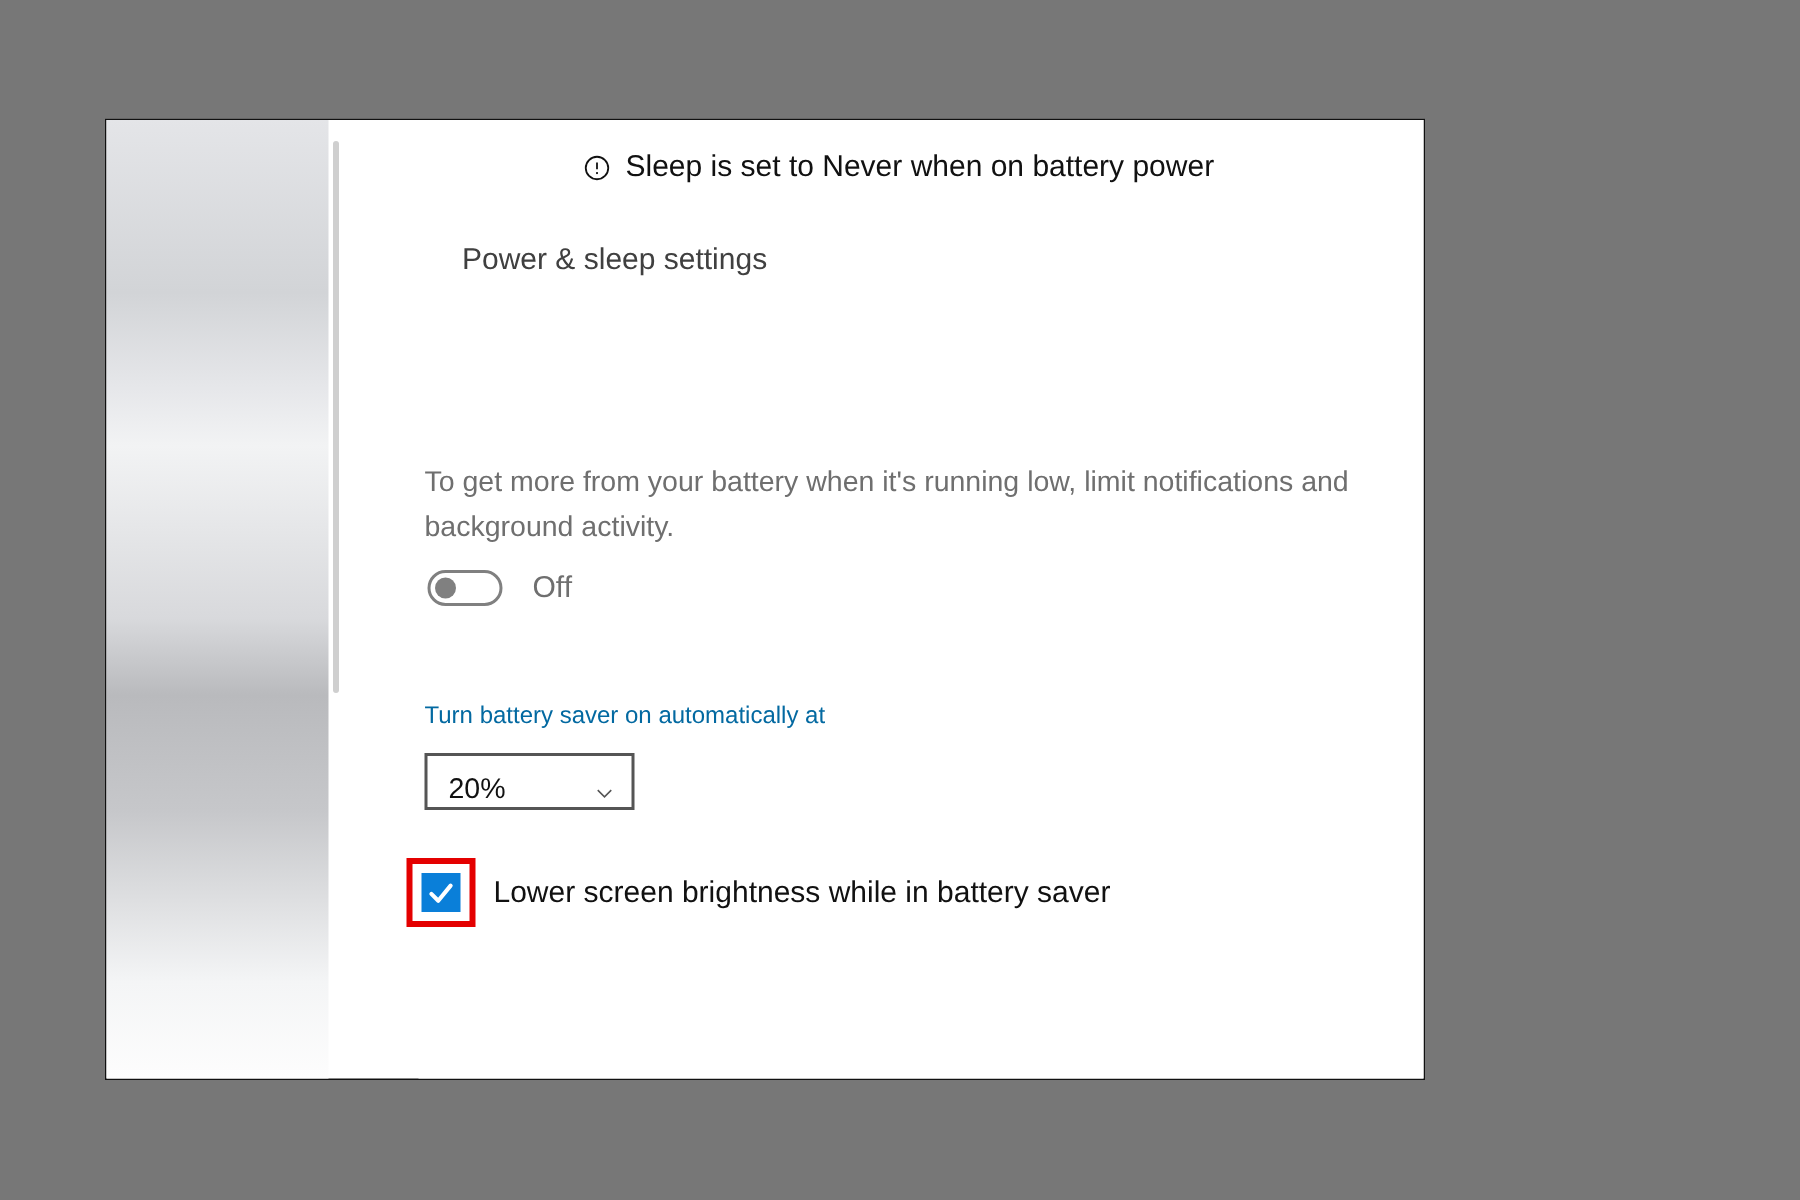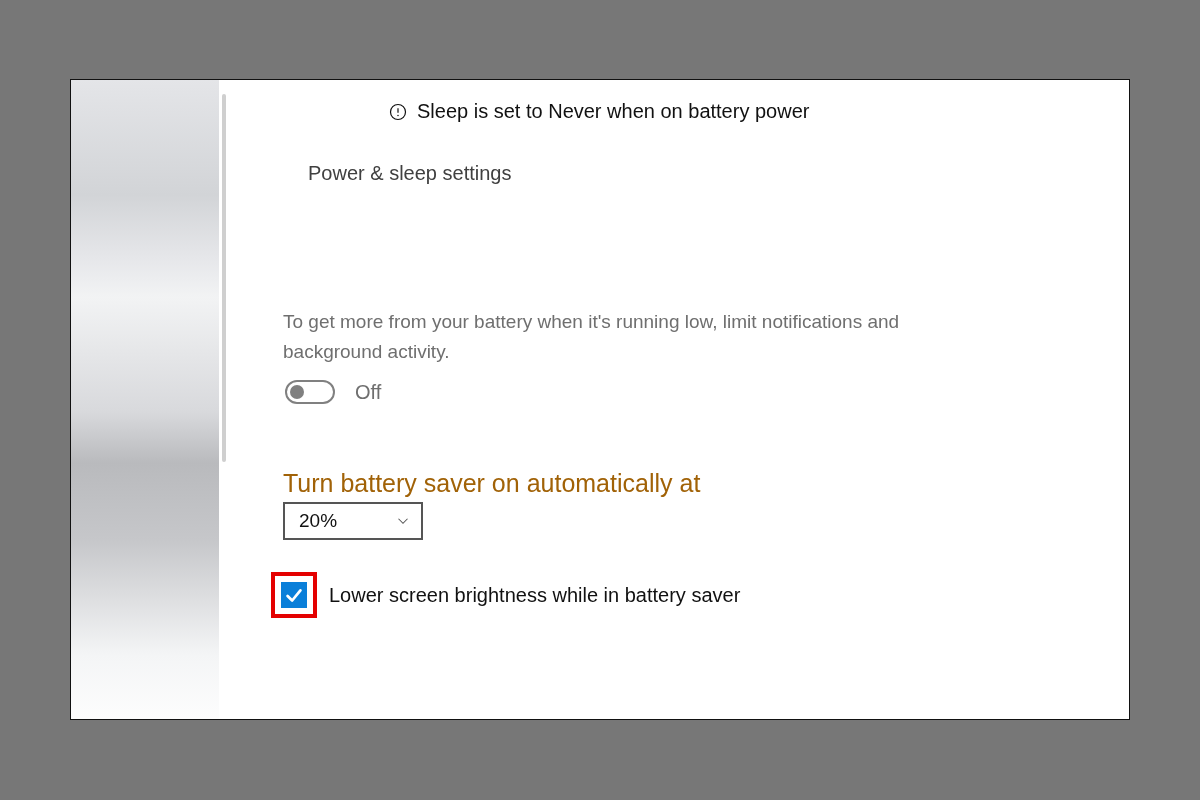--- a/index.html
+++ b/index.html
@@ -8,21 +8,21 @@
     width: 1200px;
     height: 800px;
     background: #777;
     font-family: "Segoe UI", Arial, sans-serif;
     -webkit-font-smoothing: antialiased;
   }
   .frame {
     position: absolute;
     left: 70px;
     top: 79px;
-    width: 1060px;
+    width: 880px;
     height: 641px;
     background: #fff;
     box-sizing: border-box;
     border: 1px solid #111;
   }
   .panel-left {
     position: absolute;
     left: 0;
     top: 0;
     width: 148px;
@@ -124,33 +124,33 @@
     border-radius: 50%;
   }
   .toggle-label {
     font-size: 20px;
     color: #6f6f6f;
   }
   .auto-label {
     position: absolute;
     left: 4px;
     top: 389px;
-    font-size: 25px;
-    color: #a16207;
+    font-size: 16px;
+    color: #0369a1;
   }
   .select {
     position: absolute;
     left: 4px;
     top: 422px;
     width: 140px;
     height: 38px;
     border: 2px solid #555;
     box-sizing: border-box;
     display: flex;
-    align-items: center;
+    align-items: flex-end;
     cursor: pointer;
     background: #fff;
   }
   .select .select-value {
     flex: 1;
     font-size: 19px;
     color: #111;
     padding-left: 14px;
   }
   .select .chev {

